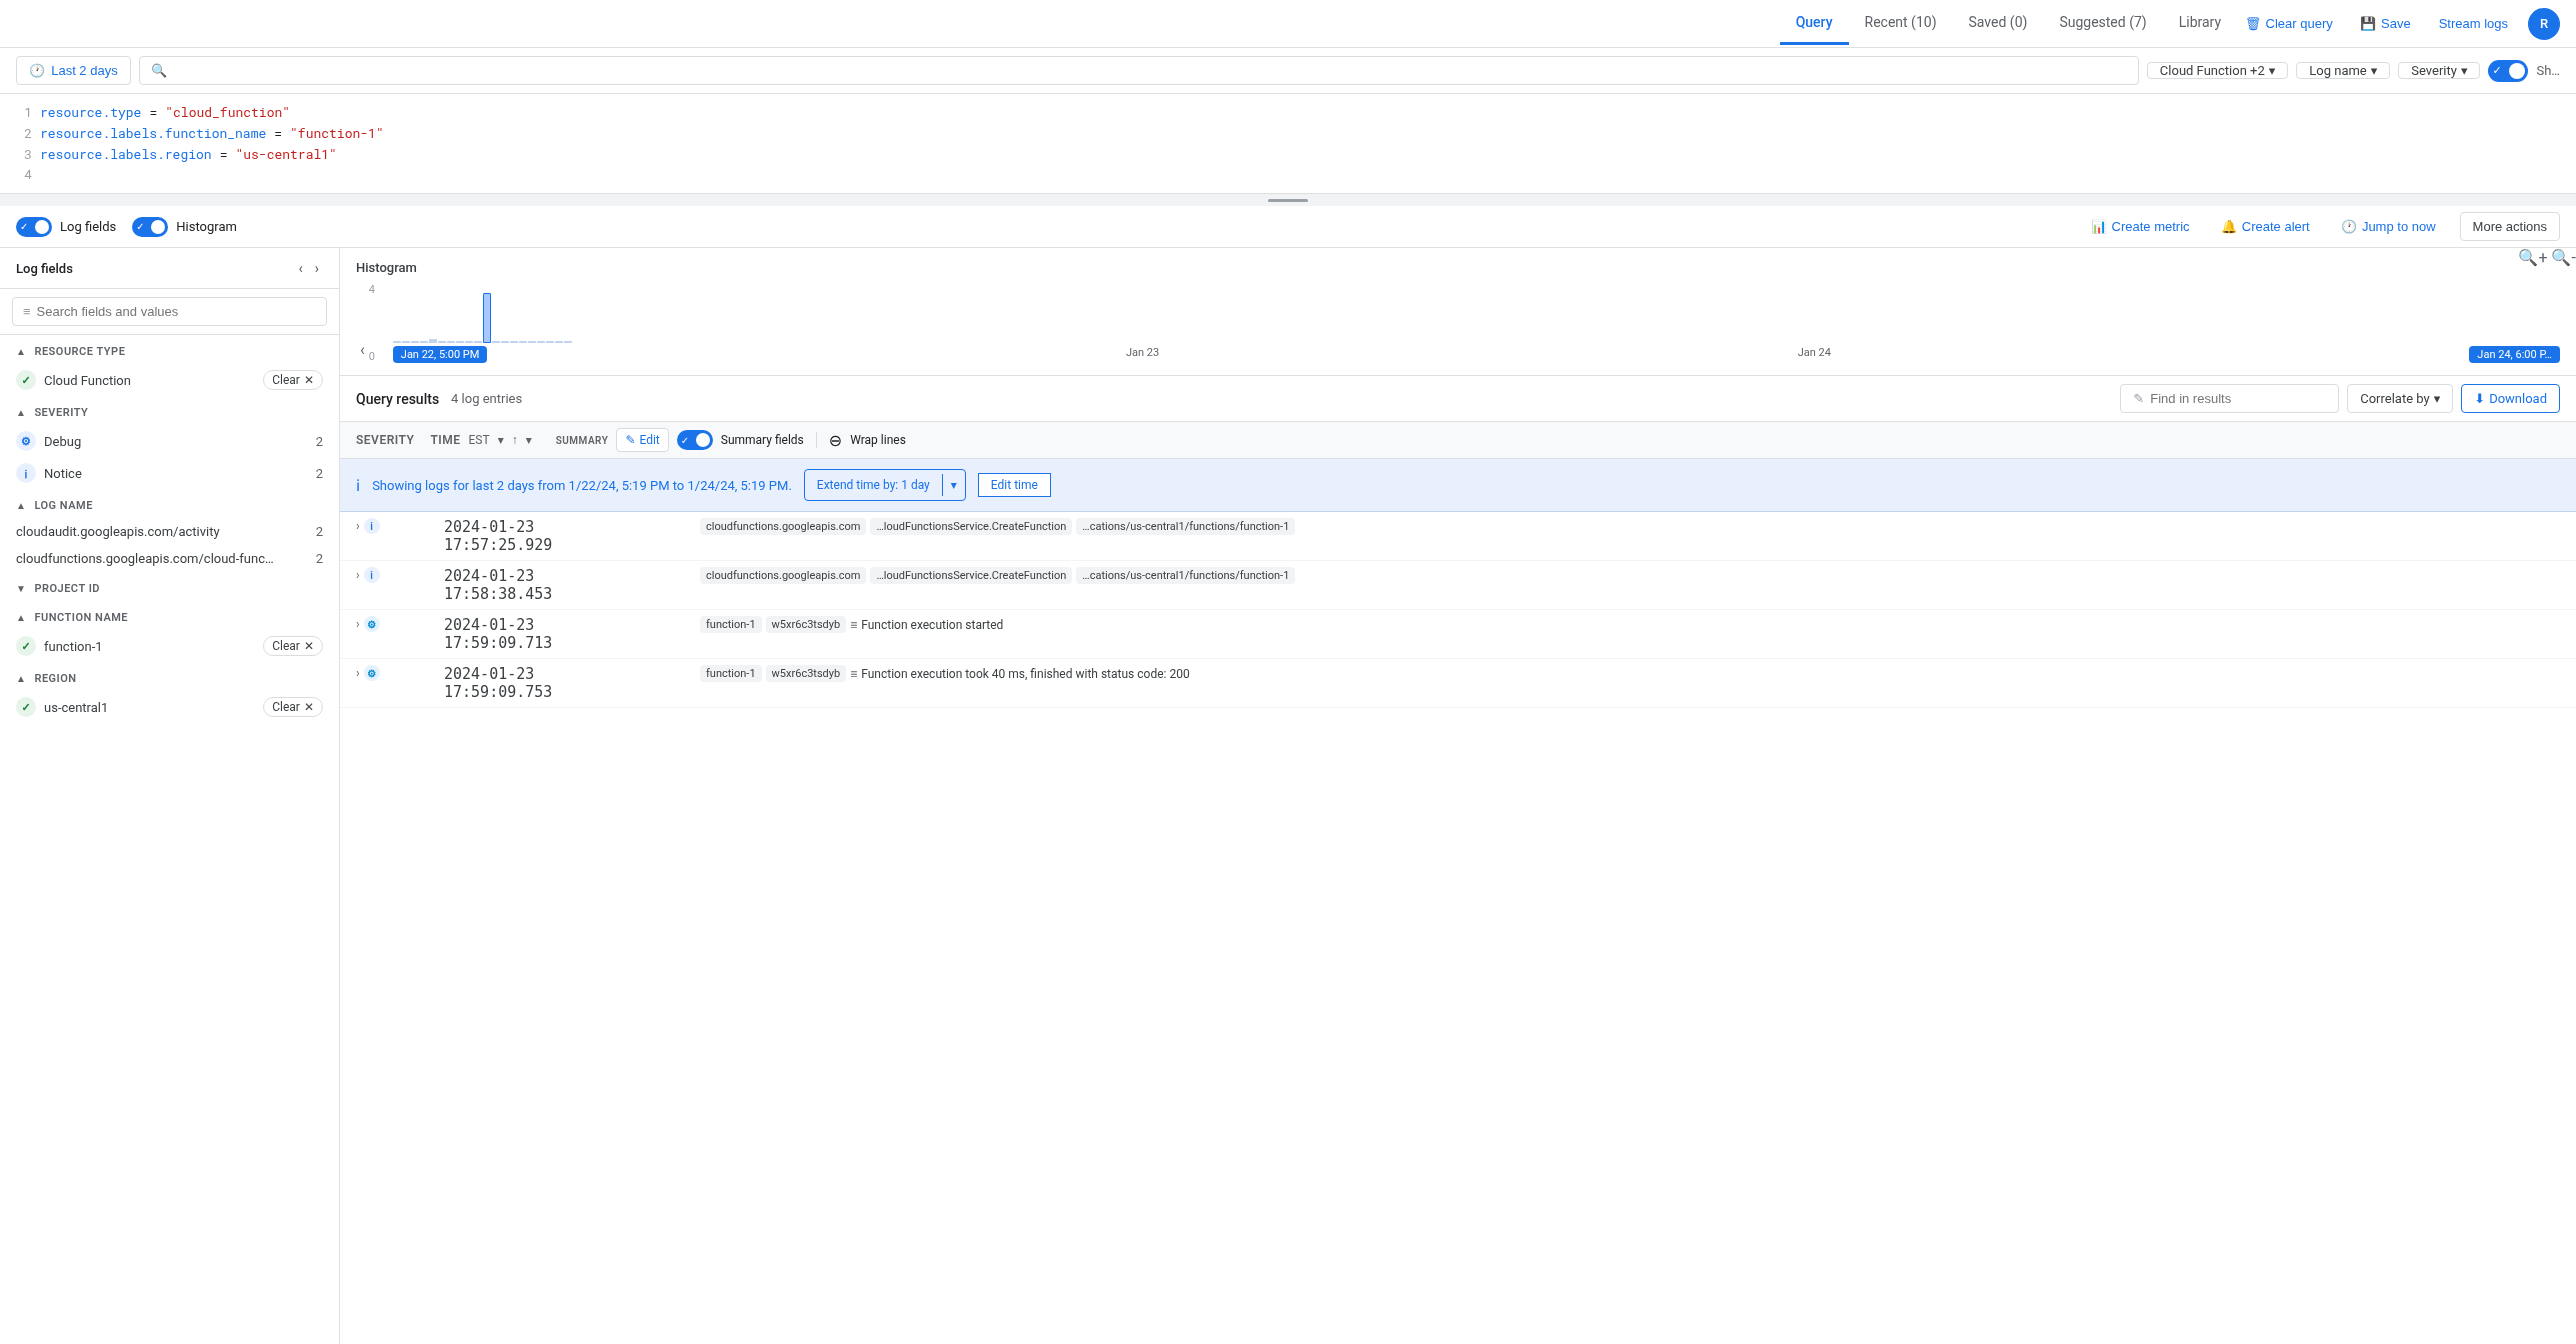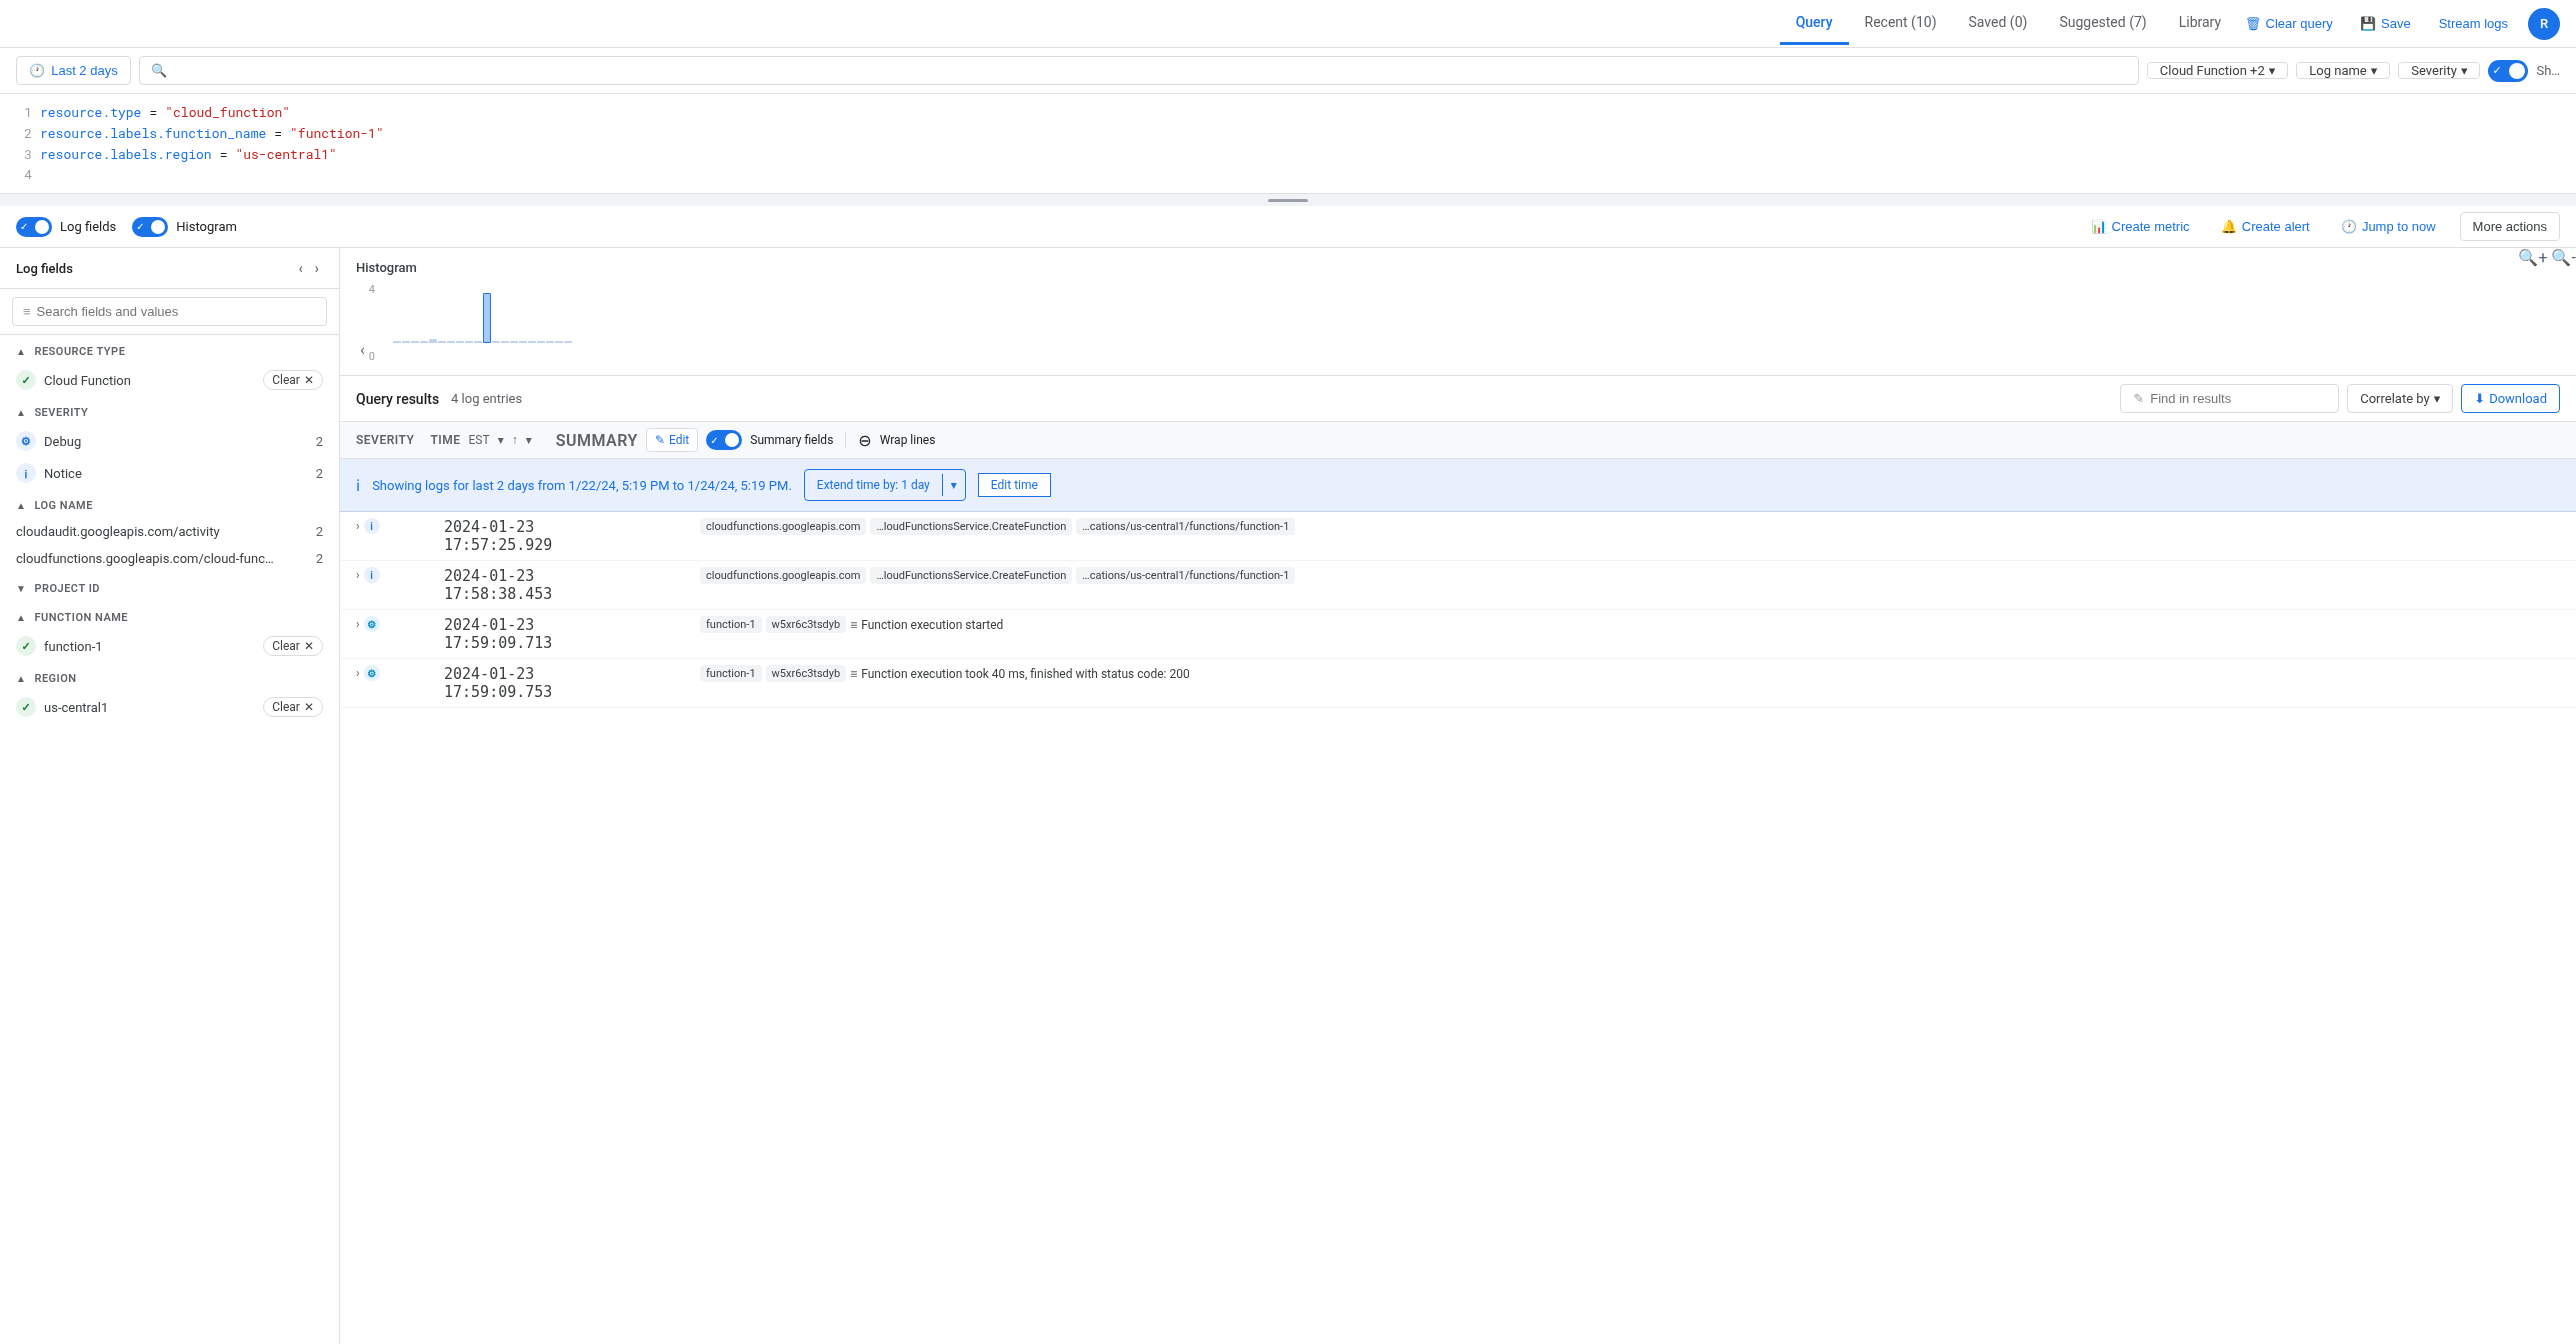--- a/index.html
+++ b/index.html
@@ -497,20 +497,26 @@
             <div class="hist-bar" style="height:2px;"></div>
             <div class="hist-bar" style="height:2px;"></div>
             <div class="hist-bar" style="height:2px;"></div>
             <div class="hist-bar" style="height:2px;"></div>
             <div class="hist-bar" style="height:2px;"></div>
             <div class="hist-bar" style="height:2px;"></div>
             <div class="hist-bar" style="height:2px;"></div>
             <div class="hist-bar" style="height:2px;"></div>
             <div class="hist-bar" style="height:2px;"></div>
           </div>
+          <div class="hist-timeline">
+            <span class="hist-label active">Jan 22, 5:00 PM</span>
+            <span class="hist-label">Jan 23</span>
+            <span class="hist-label">Jan 24</span>
+            <span class="hist-label active">Jan 24, 6:00 P…</span>
+          </div>
         </div>
       </div>
     </div>
 
     <div class="results-bar">
       <div class="results-left">
         <span class="results-title">Query results</span>
         <span class="results-count">4 log entries</span>
       </div>
       <div class="results-right">
@@ -529,21 +535,21 @@
       </div>
     </div>
 
     <div class="summary-bar">
       <span style="font-size:12px;font-weight:600;color:#5f6368;letter-spacing:0.5px;">SEVERITY</span>
       <span style="margin-left:8px;font-size:12px;font-weight:600;color:#5f6368;letter-spacing:0.5px;">TIME</span>
       <span style="font-size:12px;color:#5f6368;">EST</span>
       <span style="font-size:12px;cursor:pointer;color:#5f6368;">▾</span>
       <span style="font-size:12px;cursor:pointer;color:#5f6368;">↑</span>
       <span style="font-size:12px;cursor:pointer;color:#5f6368;">▾</span>
-      <span style="margin-left:16px;font-size:16px;font-weight:600;color:#5f6368;letter-spacing:0.5px;">SUMMARY</span>
+      <span style="margin-left:16px;font-size:10px;font-weight:600;color:#5f6368;letter-spacing:0.5px;">SUMMARY</span>
       <div class="edit-btn-sm">
         <span>✎</span>
         <span>Edit</span>
       </div>
       <div class="toggle-on" style="width:36px;height:20px;">
         <span class="check2">✓</span>
         <span class="knob2"></span>
       </div>
       <span class="summary-toggle">Summary fields</span>
       <div class="divider-line"></div>

